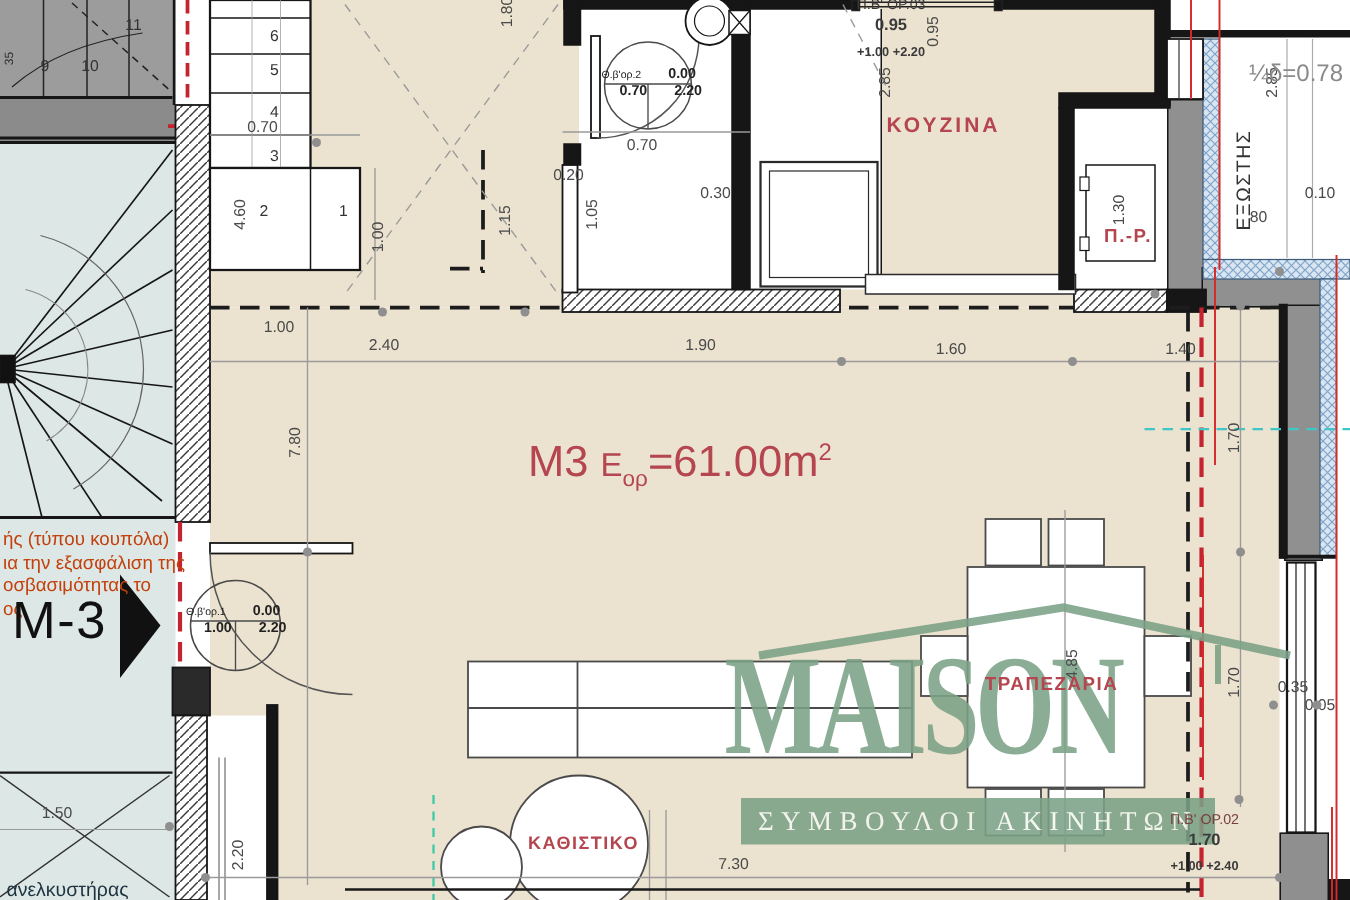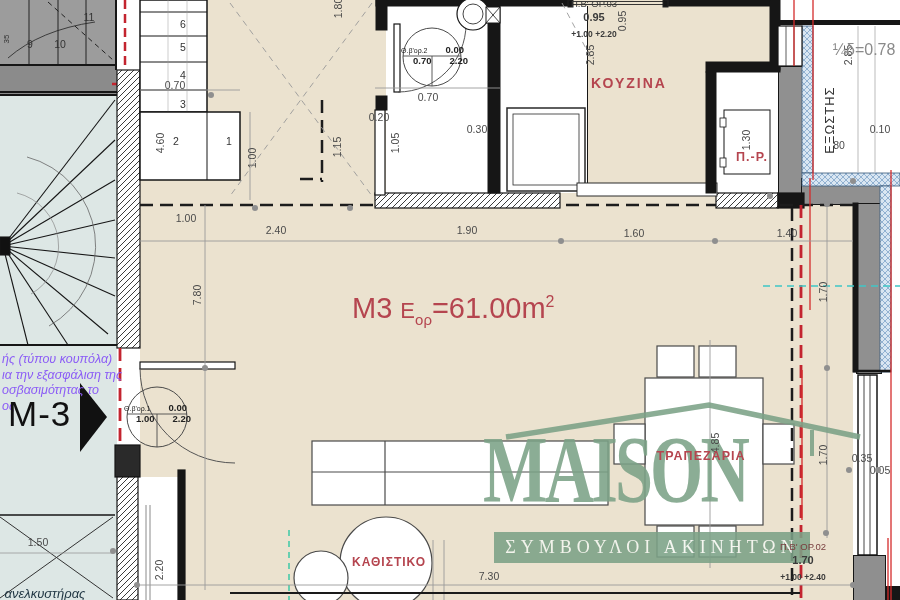--- a/index.html
+++ b/index.html
@@ -6,23 +6,23 @@
   #plan{position:relative;width:900px;height:600px;overflow:hidden;background:#fff;
         font-family:"Liberation Sans",sans-serif;}
   .abs{position:absolute;}
   .lbl{position:absolute;transform:translate(-50%,-50%);white-space:nowrap;}
   .lbl.v{transform:translate(-50%,-50%) rotate(-90deg);}
   .dim{color:#4a4a4a;font-size:10.5px;}
   .stair{color:#333;font-size:10.5px;}
   .room{color:#333;font-size:12px;}
   .red{color:#b5454f;font-weight:bold;}
   .gray{color:#8a8a8a;}
-  .ital{font-style:italic;color:#1d3340;font-weight:normal;}
-  .note{position:absolute;left:2px;top:352px;font-style:italic;font-size:12.5px;
-        line-height:15.5px;color:#8b5cf6;z-index:6;}
+  .ital{color:#1d3340;font-weight:normal;}
+  .note{position:absolute;left:2px;top:352px;font-size:12.5px;
+        line-height:15.5px;color:#c2410c;z-index:6;}
   .m3marker{position:absolute;left:8px;top:394px;font-size:35px;letter-spacing:1px;color:#111;z-index:6;}
   .m3label{position:absolute;left:352px;top:276px;color:#b5454f;font-size:29px;z-index:6;margin-top:16px;}
   .m3label sub{font-size:15px;} .m3label sup{font-size:16px;}
   .wtag{position:absolute;text-align:center;width:96px;color:#3a3a3a;z-index:6;}
   .wtag .c{font-size:9.5px;} .wtag .b{font-size:11px;font-weight:bold;margin-top:2px;}
   .wtag .sm{font-size:8.5px;font-weight:bold;margin-top:6px;}
   .dtag{position:absolute;z-index:6;color:#222;}
   .dtag .r{display:flex;gap:18px;align-items:baseline;}
   .dtag .cd{font-size:7px;} .dtag .n{font-size:9.5px;font-weight:bold;}
   .logo{position:absolute;left:0;top:0;width:832px;height:600px;z-index:5;opacity:0.88;pointer-events:none;}
@@ -311,21 +311,21 @@
       <div class="r">
           <span class="cd">Θ.β'ορ.2</span>
           <span class="n">0.00</span>
         </div>
       <div class="r" style="margin-left:12px;">
           <span class="n">0.70</span>
           <span class="n">2.20</span>
         </div>
     </div>
   <span class="lbl dim" style="left: 186px; top: 218px;">1.00</span>
-      <span class="lbl dim" style="left: 256px; top: 230px; margin-left: 20px;">2.40</span>
+      <span class="lbl dim" style="left: 256px; top: 230px;">2.40</span>
       <span class="lbl dim" style="left: 467px; top: 230px;">1.90</span>
       <span class="lbl dim" style="left: 634px; top: 233px;">1.60</span>
       <span class="lbl dim" style="left: 787px; top: 233px; text-align: center;">1.40</span>
       <span class="lbl dim" style="left: 428px; top: 97px;">0.70</span>
       <span class="lbl dim" style="left: 477px; top: 97px; margin-top: 32px;">0.30</span>
       <span class="lbl dim" style="left: 379px; top: 117px;">0.20</span>
       <span class="lbl dim" style="left: 175px; top: 85px;">0.70</span>
       <span class="lbl dim" style="left: 489px; top: 576px;">7.30</span>
       <span class="lbl dim" style="left: 38px; top: 542px;">1.50</span>
       <span class="lbl dim" style="left: 880px; top: 129px;">0.10</span>

